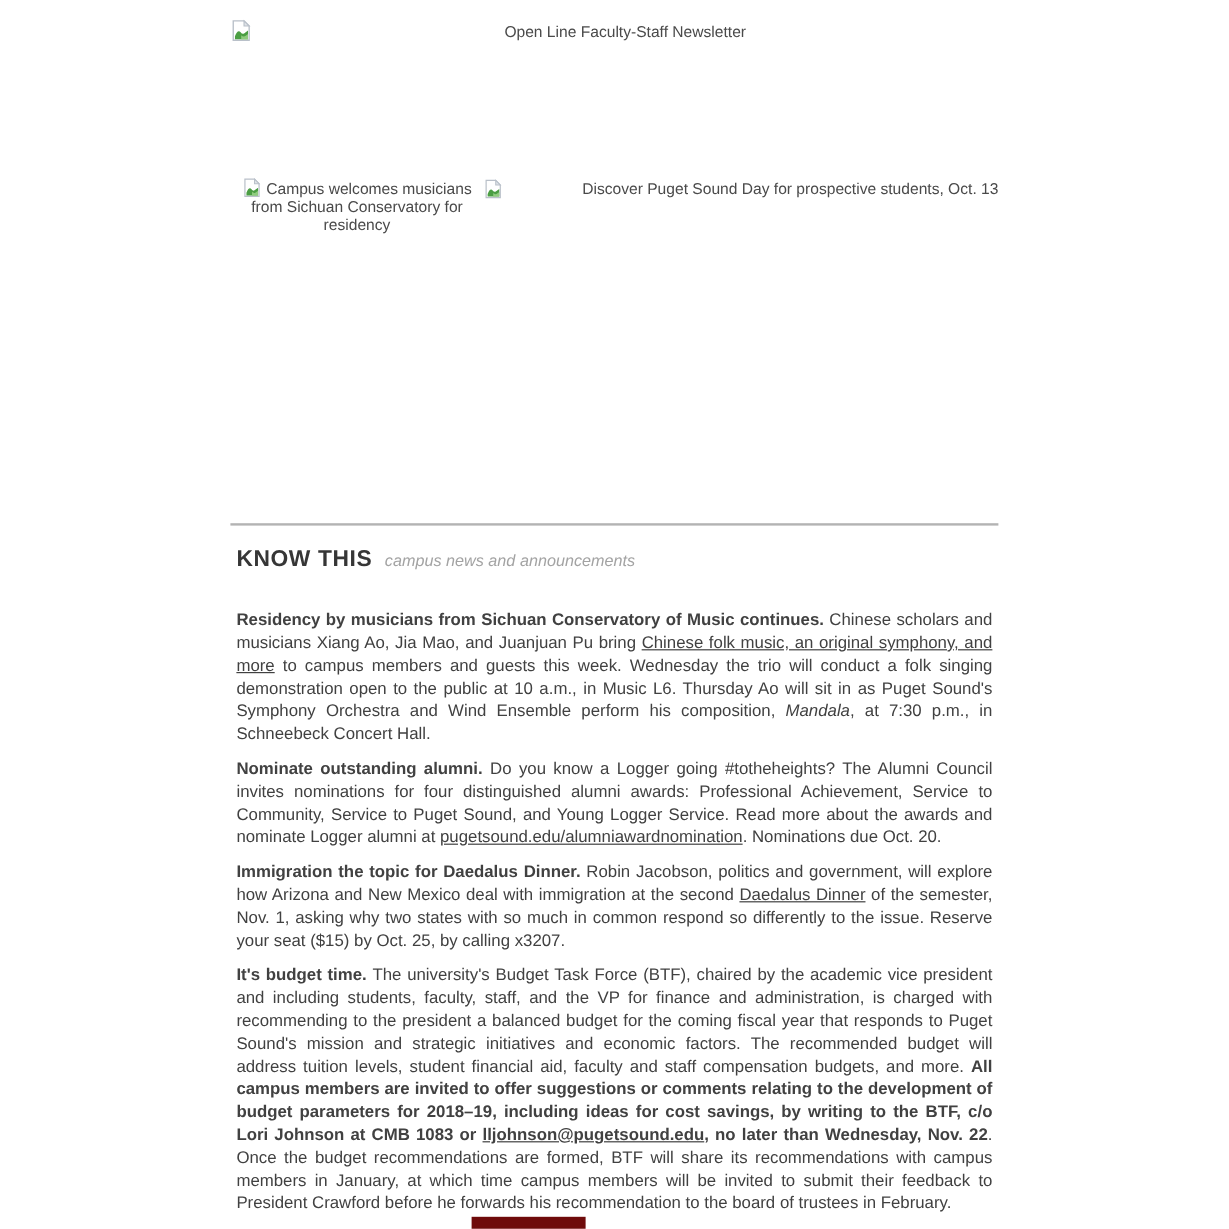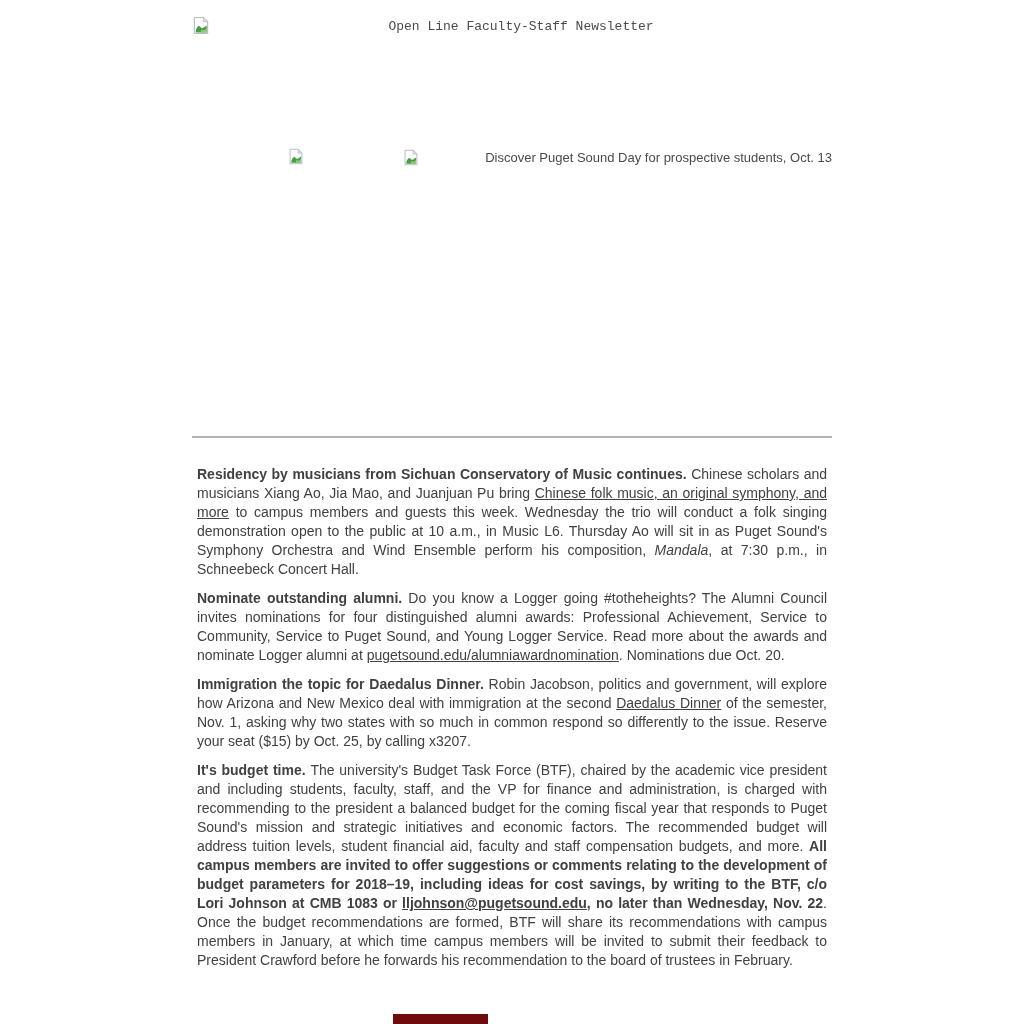--- a/index.html
+++ b/index.html
@@ -15,21 +15,20 @@
     position: relative;
     width: 640px;
     margin-left: 192px;
   }
   
   .header-row {
     display: flex;
     align-items: flex-start;
     padding-top: 16px;
     height: 22px;
-    font-family: Liberation Mono, monospace;
   }
   .broken-img-icon {
     width: 18px;
     height: 19px;
     flex: 0 0 auto;
     display: inline-block;
   }
   .header-title {
     flex: 1;
     text-align: center;
@@ -151,35 +150,39 @@
     <div class="header-title">Open Line Faculty-Staff Newsletter</div>
   </div>
 
   <div class="hero-row">
     <div class="hero-cell-1">
       <div class="alt-box">
         <span class="broken-img-icon">
           <svg width="16" height="17">
               <use href="#broken-img"></use>
             </svg>
-        </span>
+        </span><span>Campus welcomes musicians from Sichuan Conservatory for residency</span>
       </div>
     </div>
     <div class="hero-cell-2">
       <span class="broken-img-icon">
         <svg width="16" height="17">
             <use href="#broken-img"></use>
           </svg>
       </span>
       <div class="alt-center">Discover Puget Sound Day for prospective students, Oct. 13</div>
     </div>
   </div>
 
   <hr class="divider">
 
+  <div class="section-head">
+    <span class="section-title">KNOW THIS</span>
+    <span class="section-subtitle">campus news and announcements</span>
+  </div>
 
   <div class="articles">
     <p><span style="font-weight: bold;">Residency by musicians from Sichuan Conservatory of Music continues. </span><span>Chinese scholars and musicians Xiang Ao, Jia Mao, and Juanjuan Pu bring </span><a class="inline-link" href="#">Chinese folk music, an original symphony, and more</a><span> to campus members and guests this week. Wednesday the trio will conduct a folk singing demonstration open to the public at 10 a.m., in Music L6. Thursday Ao will sit in as Puget Sound's Symphony Orchestra and Wind Ensemble perform his composition, </span><span style="font-style: italic;">Mandala</span><span>, at 7:30 p.m., in Schneebeck Concert Hall.</span></p>
     <p><span style="font-weight: bold;">Nominate outstanding alumni. </span><span>Do you know a Logger going #totheheights? The Alumni Council invites nominations for four distinguished alumni awards: Professional Achievement, Service to Community, Service to Puget Sound, and Young Logger Service. Read more about the awards and nominate Logger alumni at </span><a class="inline-link" href="#">pugetsound.edu/alumniawardnomination</a><span>. Nominations due Oct. 20.</span></p>
     <p><span style="font-weight: bold;">Immigration the topic for Daedalus Dinner. </span><span>Robin Jacobson, politics and government, will explore how Arizona and New Mexico deal with immigration at the second </span><a class="inline-link" href="#">Daedalus Dinner</a><span> of the semester, Nov. 1, asking why two states with so much in common respond so differently to the issue. Reserve your seat ($15) by Oct. 25, by calling x3207.</span></p>
     <p><span style="font-weight: bold;">It's budget time. </span><span>The university's Budget Task Force (BTF), chaired by the academic vice president and including students, faculty, staff, and the VP for finance and administration, is charged with recommending to the president a balanced budget for the coming fiscal year that responds to Puget Sound's mission and strategic initiatives and economic factors. The recommended budget will address tuition levels, student financial aid, faculty and staff compensation budgets, and more. </span><span style="font-weight: bold;">All campus members are invited to offer suggestions or comments relating to the development of budget parameters for 2018–19, including ideas for cost savings, by writing to the BTF, c/o Lori Johnson at CMB 1083 or </span><a class="inline-link" href="#" style="font-weight: bold;">lljohnson@pugetsound.edu</a><span style="font-weight: bold;">, no later than Wednesday, Nov. 22</span><span>. Once the budget recommendations are formed, BTF will share its recommendations with campus members in January, at which time campus members will be invited to submit their feedback to President Crawford before he forwards his recommendation to the board of trustees in February.</span></p>
   </div>
 
   <button class="cta-button"></button>
 

